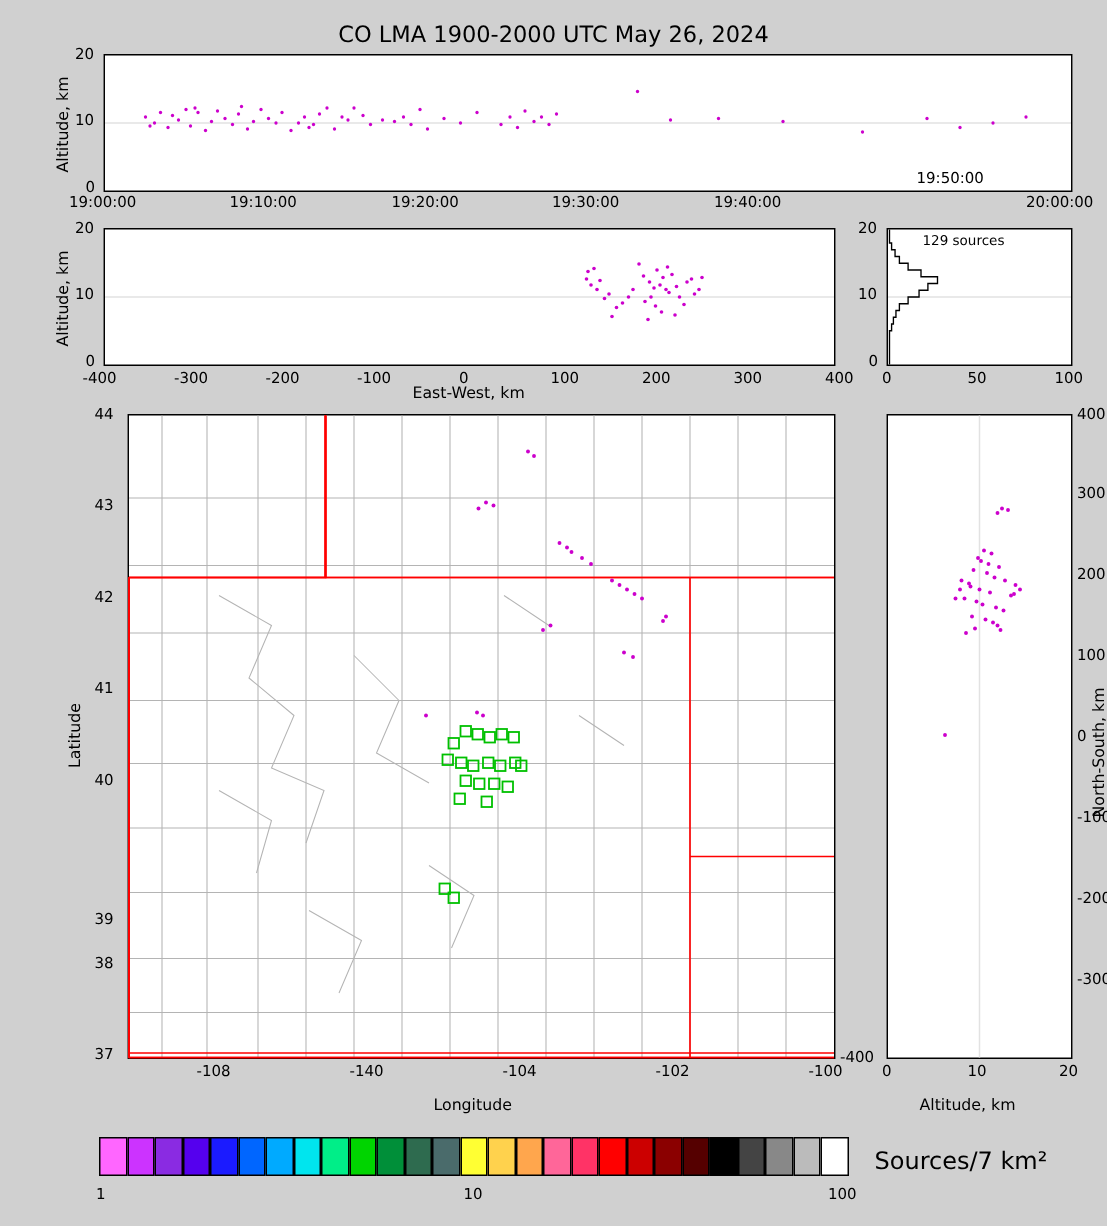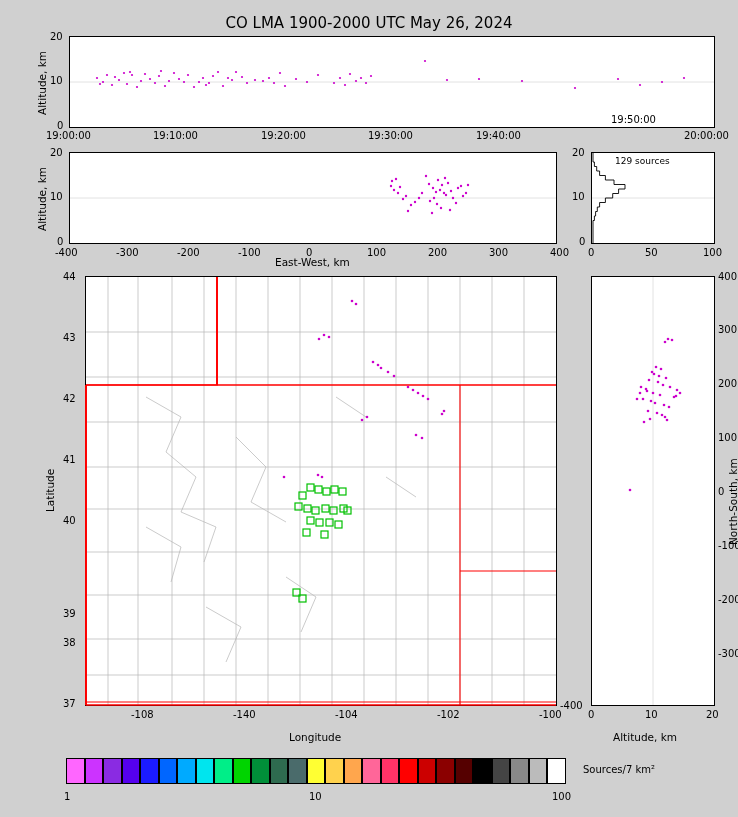--- a/index.html
+++ b/index.html
@@ -381,18 +381,18 @@
     <div class="cbcell" style="left:333px;width:18.5px;background:#ff0000;"></div>
     <div class="cbcell" style="left:351.5px;width:18.5px;background:#cc0000;"></div>
     <div class="cbcell" style="left:370px;width:18.5px;background:#8b0000;"></div>
     <div class="cbcell" style="left:388.5px;width:18.5px;background:#550000;"></div>
     <div class="cbcell" style="left:407px;width:18.5px;background:#000000;"></div>
     <div class="cbcell" style="left:425.5px;width:18.5px;background:#444444;"></div>
     <div class="cbcell" style="left:444px;width:18.5px;background:#888888;"></div>
     <div class="cbcell" style="left:462.5px;width:18.5px;background:#bbbbbb;"></div>
     <div class="cbcell" style="left:481px;width:19px;background:#ffffff;"></div>
   </div>
-  <div class="axlabel" style="left:583px;top:764px;font-size:10px;">Sources/7 km²</div>
+  <div class="axlabel" style="left:583px;top:764px;font-size:16px;">Sources/7 km²</div>
   <div class="cbtick" style="left:64px;top:791px;">1</div>
   <div class="cbtick" style="left:309px;top:791px;">10</div>
   <div class="cbtick" style="left:552px;top:791px;">100</div>
 
 </div>
 
 </body></html>

